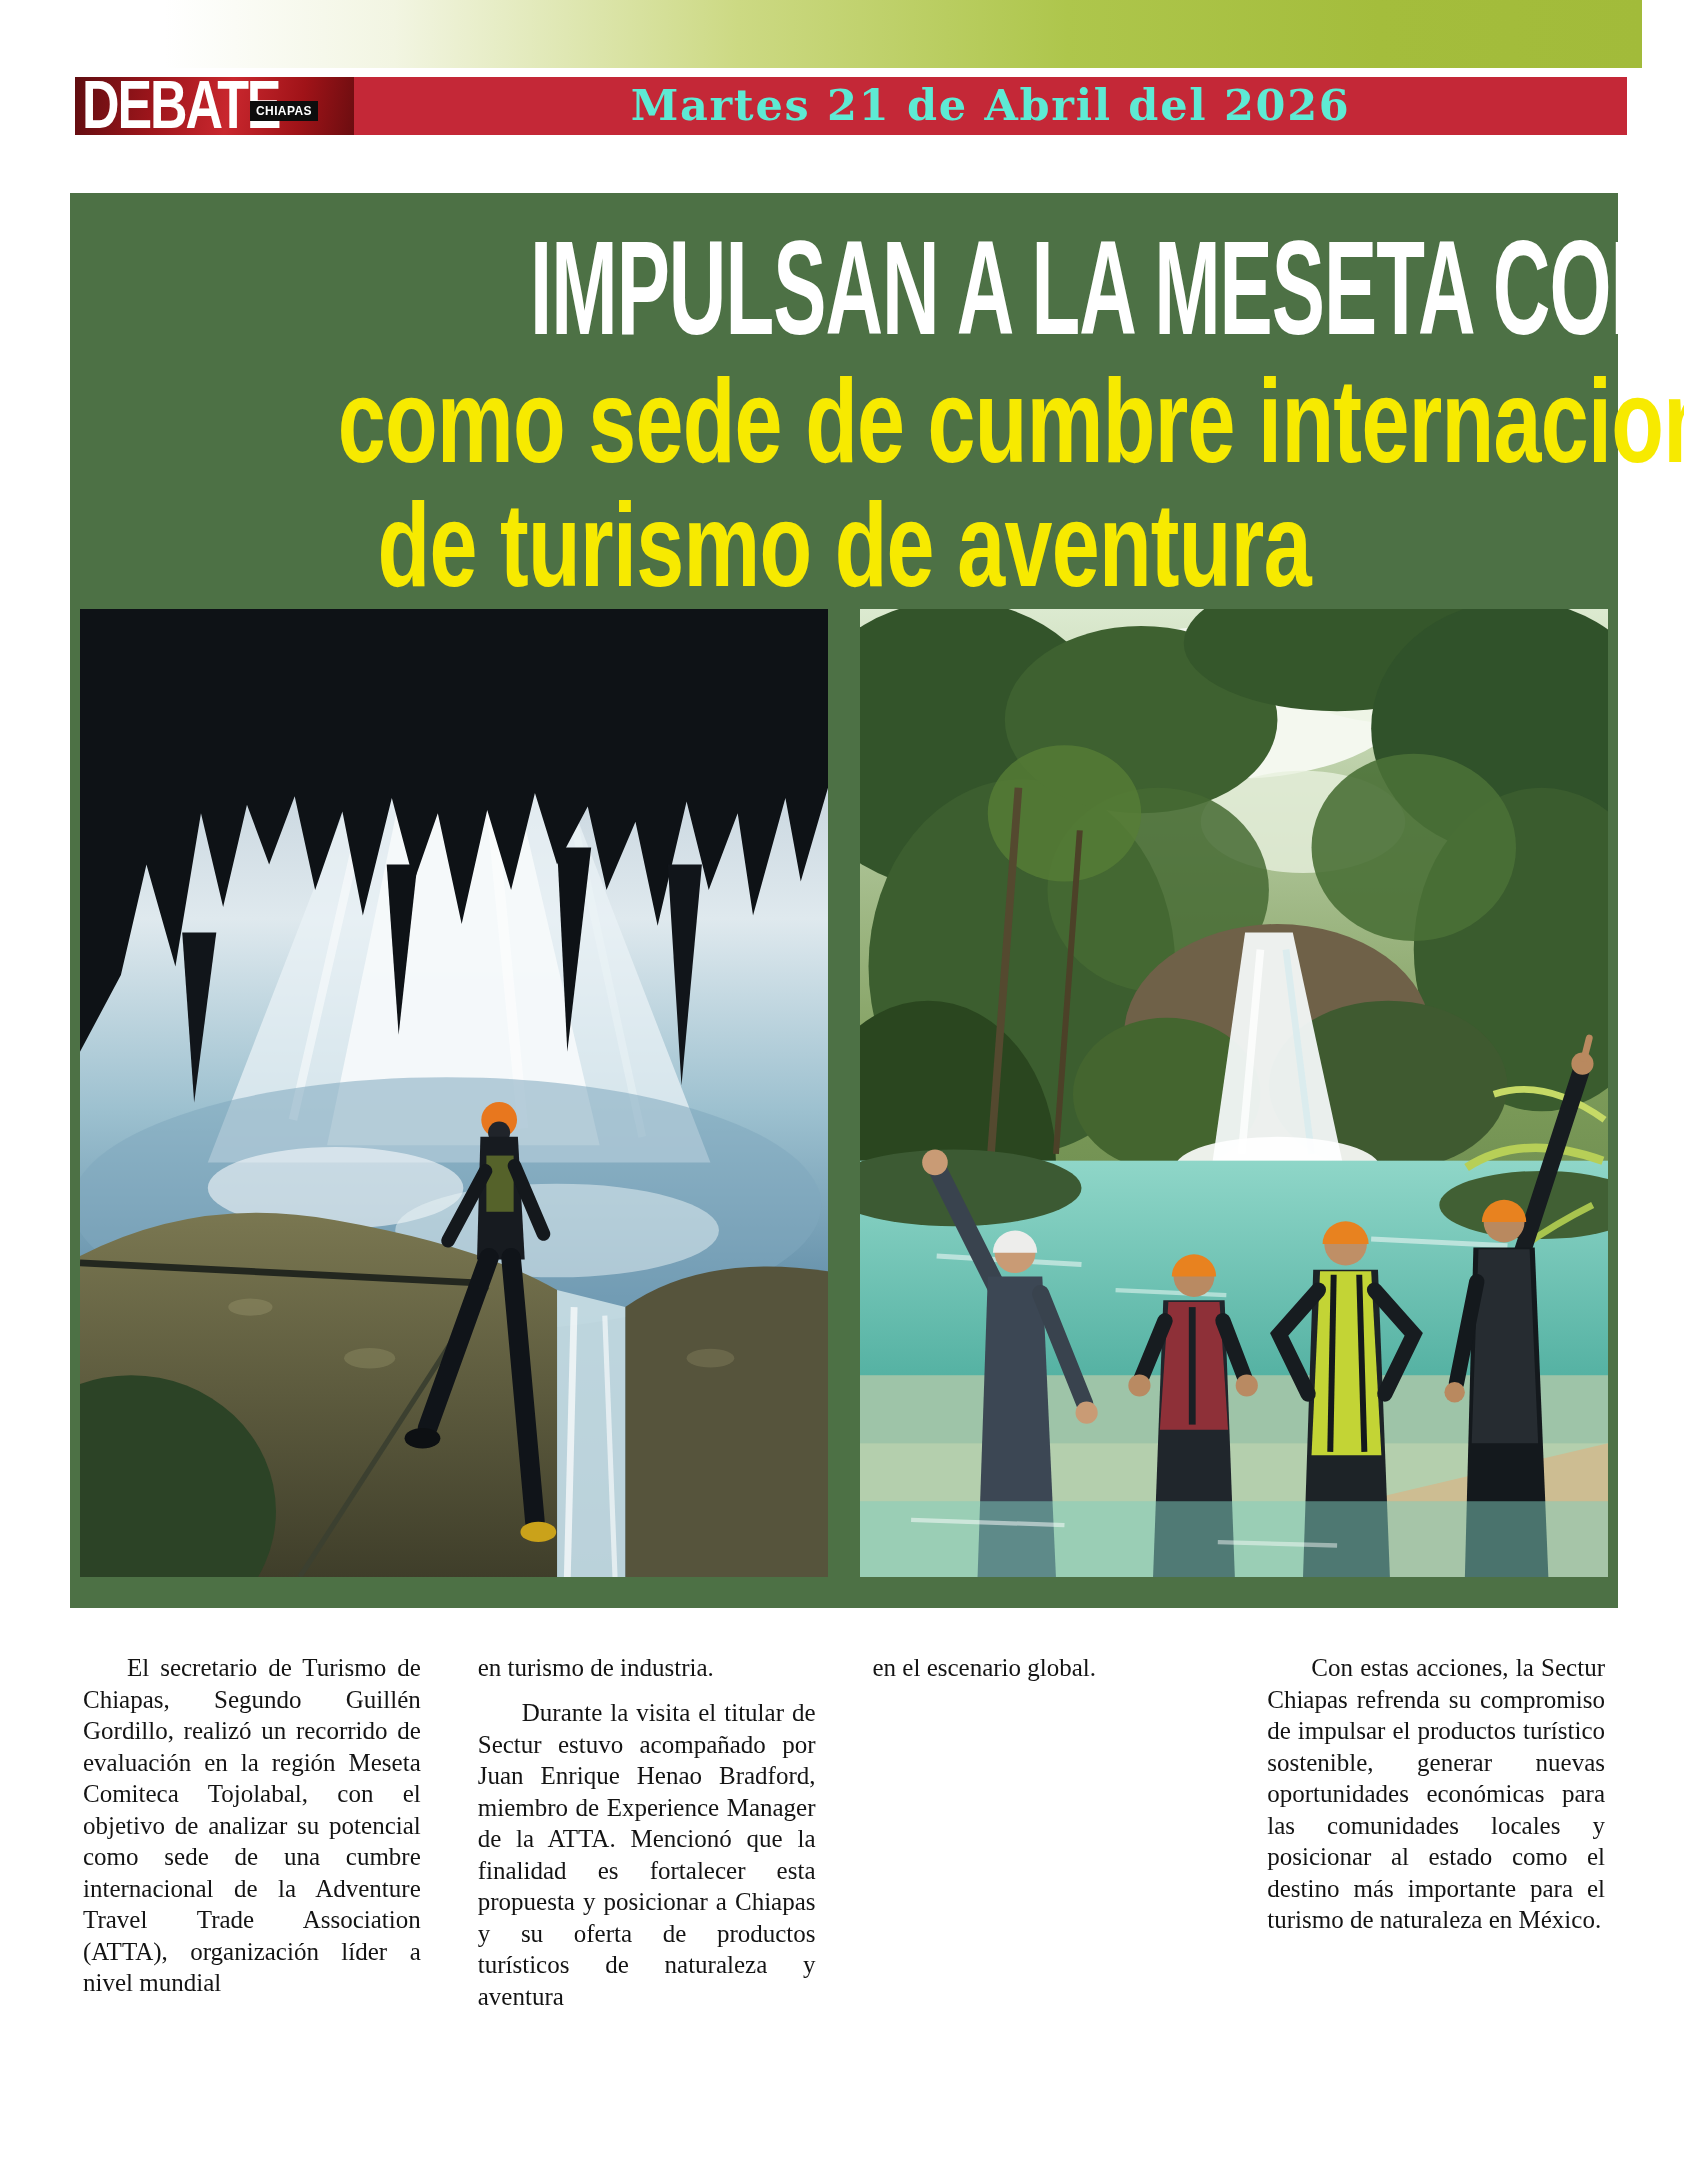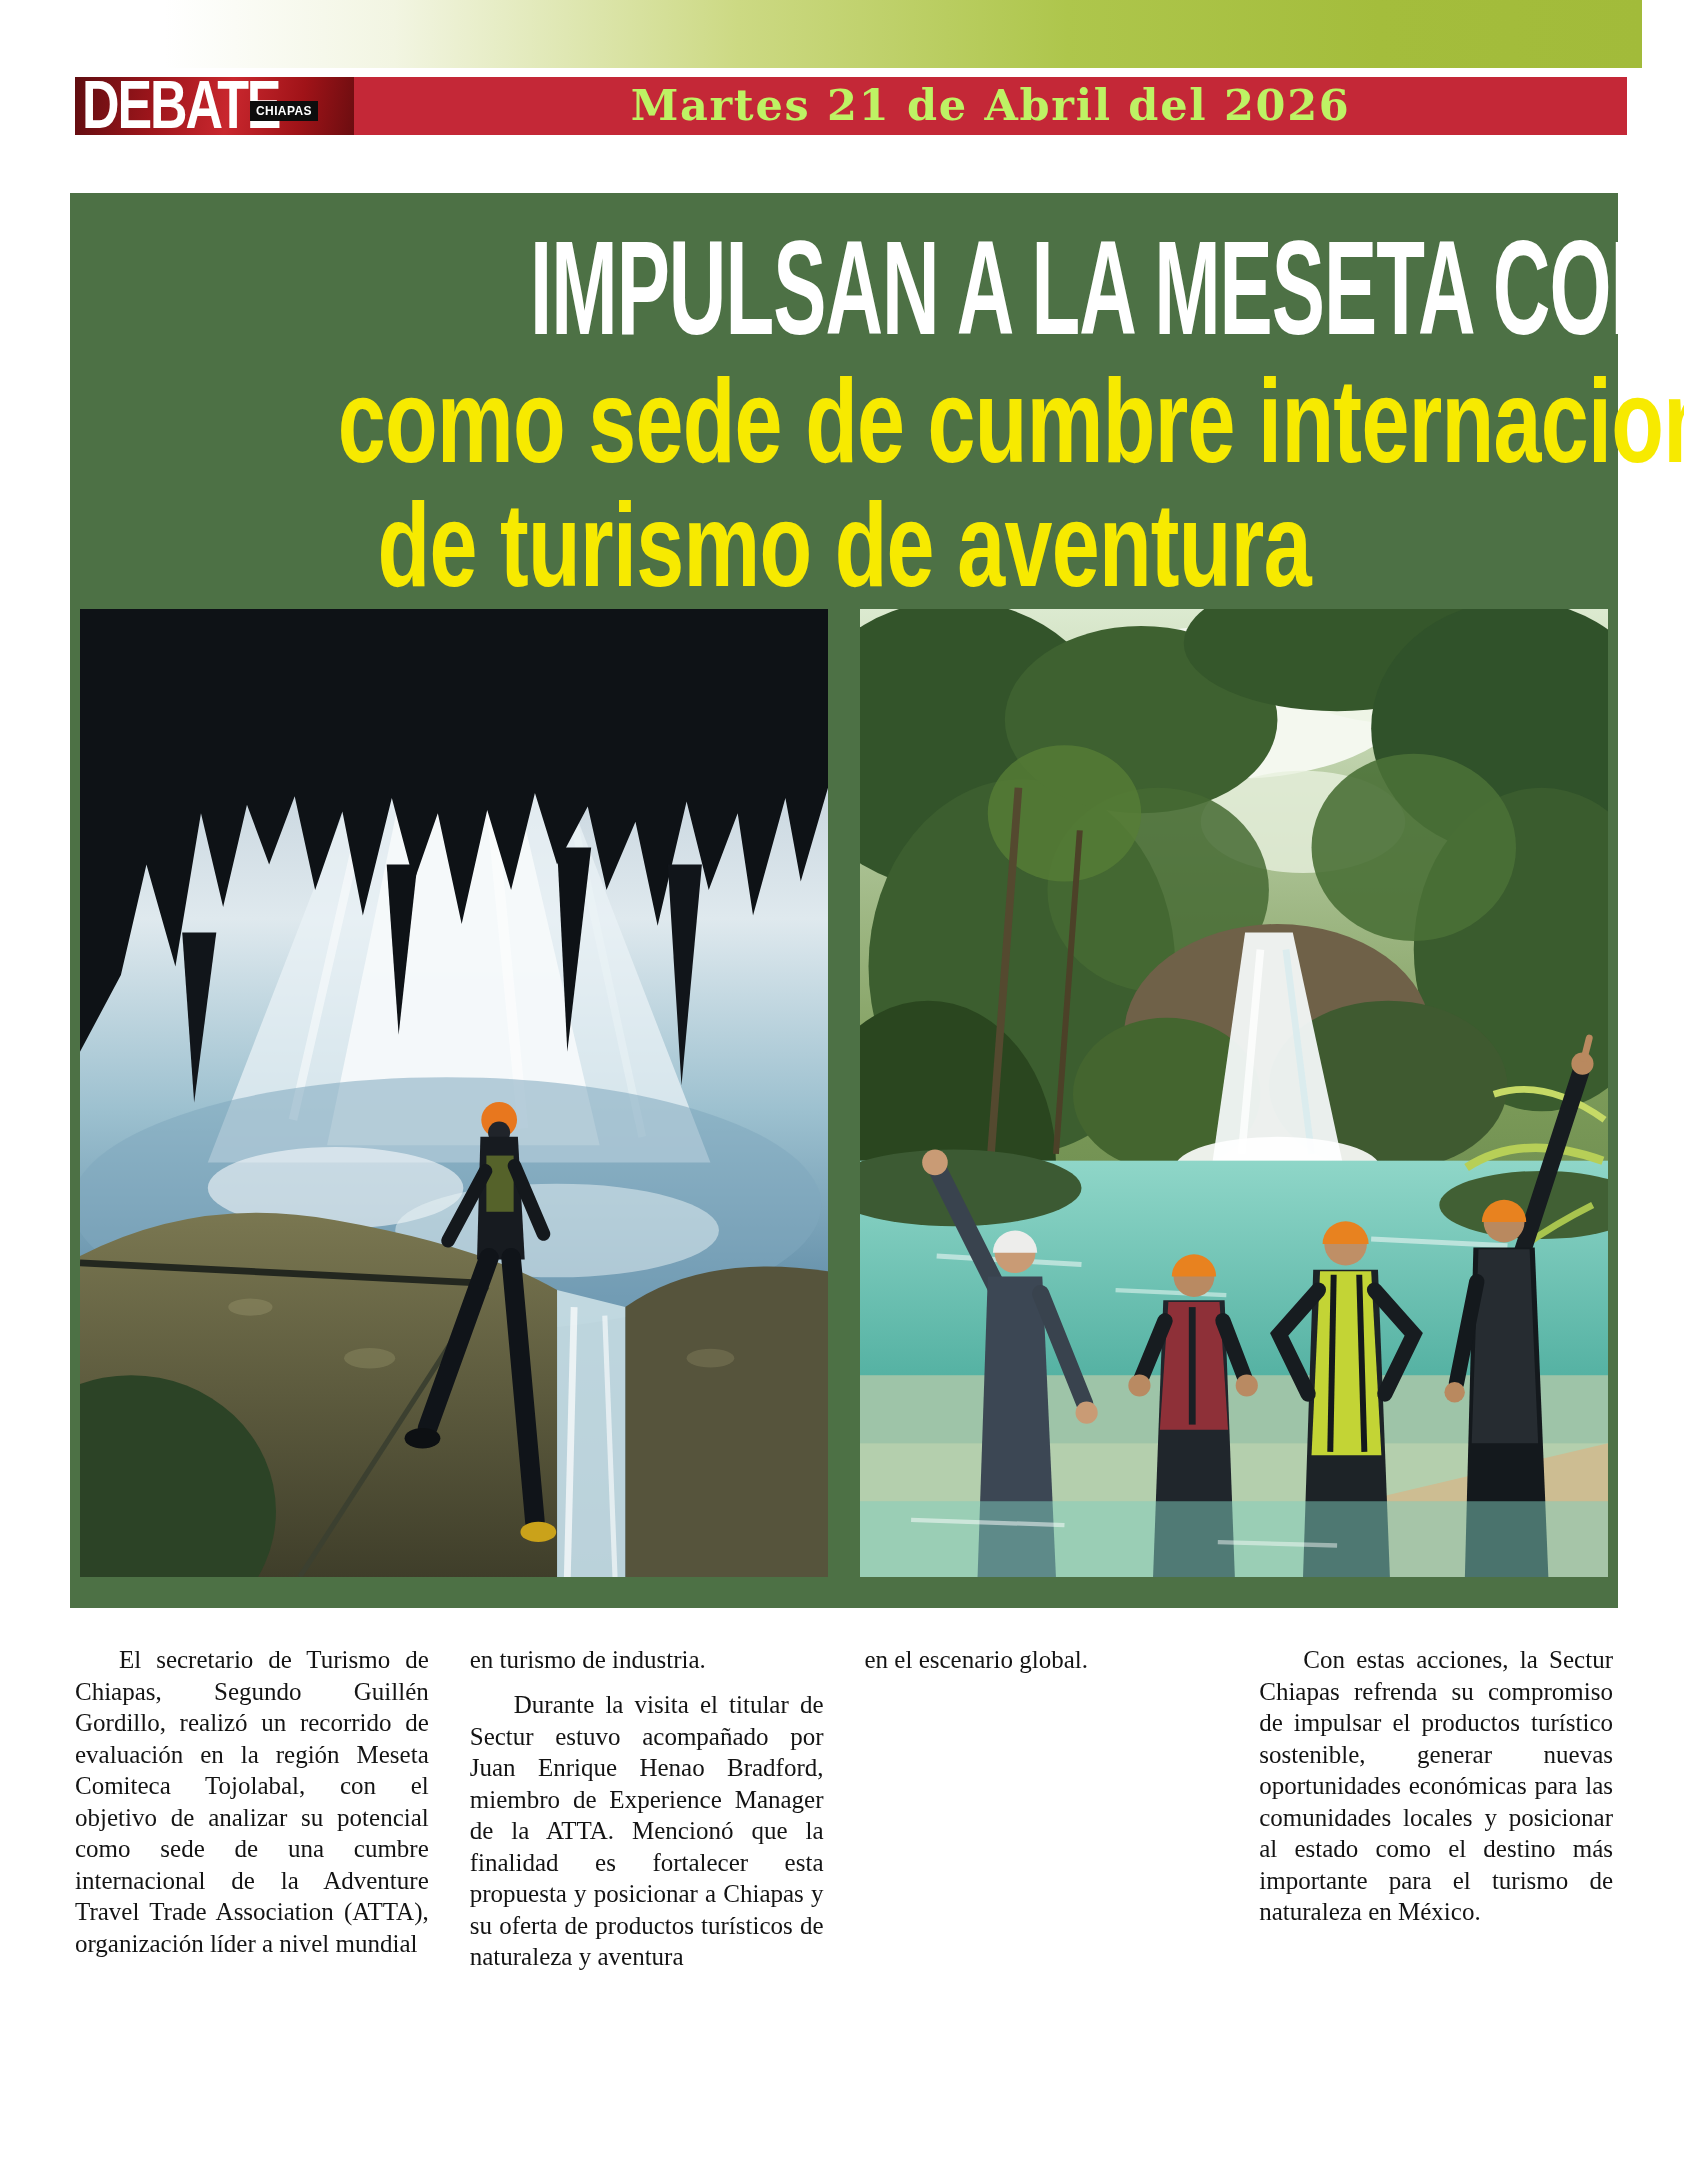--- a/index.html
+++ b/index.html
@@ -12,21 +12,21 @@
 
   
   .banner{position:absolute;left:75px;top:77px;width:1552px;height:58px;background:#c42837;}
   .logo-box{position:absolute;left:0;top:0;width:279px;height:58px;overflow:hidden;
     background:linear-gradient(100deg,#5f0d10 0%,#9c151b 28%,#c9272e 55%,#a01318 80%,#6b0d10 100%);}
   .logo-text{position:absolute;left:6.8px;top:0;line-height:56px;color:#ffffff;font-weight:700;
     font-size:65px;letter-spacing:-2.6px;transform:scale(0.80,1.06);transform-origin:left center;white-space:nowrap;}
   .logo-badge{position:absolute;left:175px;top:24px;background:#0d0d0d;color:#ffffff;
     font-size:12px;font-weight:700;letter-spacing:0.4px;padding:0.9px 6px;line-height:18px;}
   .banner-date{position:absolute;left:279px;top:0;width:1273px;height:58px;line-height:56px;
-    text-align:center;color:#bef264;font-family:"DejaVu Serif",serif;font-weight:700;
+    text-align:center;color:#5eead4;font-family:"DejaVu Serif",serif;font-weight:700;
     font-size:43px;letter-spacing:1.7px;white-space:nowrap;}
 
   
   .article-box{position:absolute;left:70px;top:193px;width:1548px;height:1415px;background:#4d7145;}
   .hl{position:absolute;left:0;right:0;text-align:center;white-space:nowrap;}
   .hl span{display:inline-block;font-weight:700;}
   .hl-main{top:31px;}
   .hl-main span{font-size:133px;line-height:128px;color:#ffffff;letter-spacing:-1.7px;
     transform:scaleX(0.60);transform-origin:center;}
   .hl-sub1{top:169px;}
@@ -36,21 +36,21 @@
 
   .photo{position:absolute;top:416px;width:748px;height:968px;overflow:hidden;}
   .photo-left{left:10.2px;}
   .photo-right{left:790px;}
   .photo svg{display:block;width:100%;height:100%;}
 
   
   .columns{position:absolute;left:75px;top:1644px;width:1538px;display:flex;gap:41px;}
   .col{flex:1;font-family:"Liberation Serif",serif;font-size:25px;line-height:31.5px;
     color:#141414;text-align:justify;}
-  .col p{margin:0;}
+  .col p{margin:8px;}
   .col p + p{margin-top:13.6px;}
   .col p.indent{text-indent:44px;}
 
   
   .footer-dark{position:absolute;left:72px;top:2048px;width:1110px;height:73px;background:#403f41;}
   .footer-site{position:absolute;left:61px;top:0;line-height:72px;color:#ffffff;font-weight:700;
     font-size:72px;white-space:nowrap;transform:scaleX(0.70);transform-origin:left center;letter-spacing:-0.9px;}
   .footer-magenta{position:absolute;left:1182px;top:2048px;width:456px;height:73px;background:#bf3489;}
   .footer-page{position:absolute;right:13.6px;top:0;line-height:72px;color:#ffffff;font-weight:700;
     font-size:65px;white-space:nowrap;transform:scaleX(0.72);transform-origin:right center;letter-spacing:-0.9px;}

